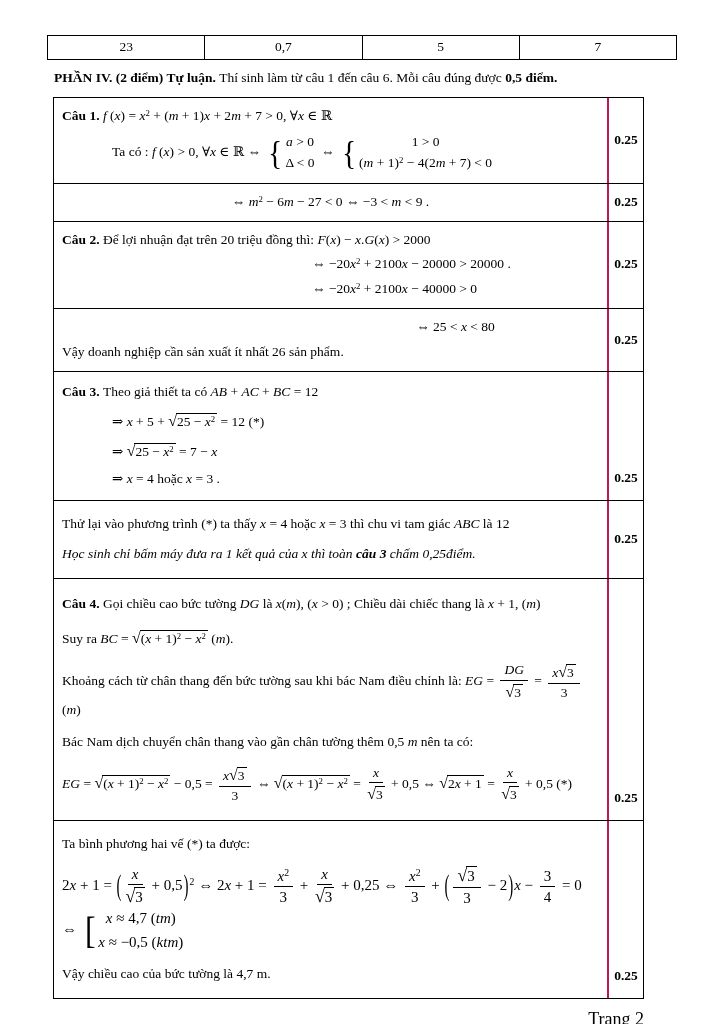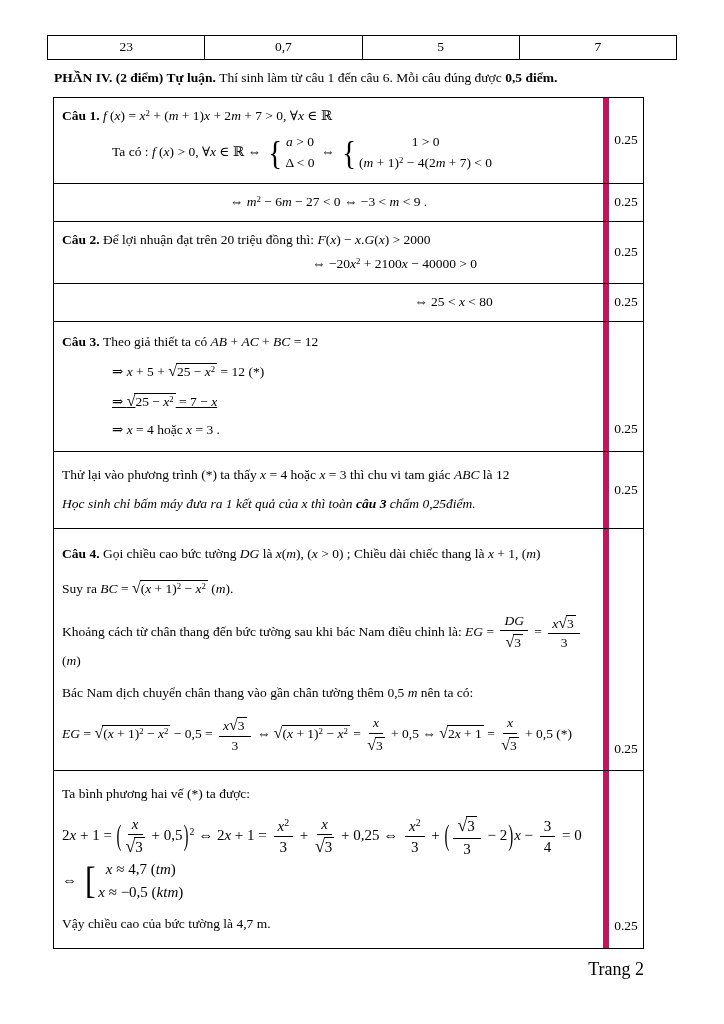--- a/index.html
+++ b/index.html
@@ -22,23 +22,24 @@
 
   
   .section-heading { margin: 9px 0 9px 14px; font-size: 13.5px; }
 
   
   .solution-table { border: 1.6px solid #000; margin-left: 13px; }
   .srow { display: flex; border-bottom: 1px solid #000; }
   .srow:last-child { border-bottom: none; }
   .scontent { flex: 1 1 auto; padding: 3px 8px; min-width: 0; }
   .sscore {
-    flex: 0 0 34px; border-left: 6px solid #be185d;
+    flex: 0 0 34px; border-left: 2px solid #be185d;
     display: flex; justify-content: center; align-items: center;
     font-size: 13.5px;
+    font-weight: bold;
   }
   .sscore.vbottom { align-items: flex-end; padding-bottom: 12px; }
 
   .sline { margin: 6px 0; }
   .sline.center { text-align: center; }
   .srow:nth-child(5) .sline { margin: 8px 0; }
   .srow:nth-child(6) .sline { margin: 11px 0; }
   .srow:nth-child(7) .sline { margin: 13px 0; }
   .srow:nth-child(8) .sline { margin: 11px 0; }
   .srow:nth-child(8) .sline:nth-child(2) { font-size: 15px; }
@@ -122,39 +123,41 @@
         <div class="scontent">
           <div class="sline center">⇔ <em>m</em><sup>2</sup> − 6<em>m</em> − 27 &lt; 0 ⇔ −3 &lt; <em>m</em> &lt; 9 .</div>
         </div>
         <div class="sscore">
           <span>0.25</span>
         </div>
       </div>
       <div class="srow">
         <div class="scontent">
           <div class="sline"><span class="up bold"><em>C</em>â<em>u</em> 2. </span><span class="up">Để <em>l</em>ợ<em>i</em> <em>nhu</em>ậ<em>n</em> đạ<em>t</em> <em>tr</em>ê<em>n</em> </span>20<span class="up"> <em>tri</em>ệ<em>u</em> đồ<em>ng</em> <em>th</em>ì: </span><em>F</em>(<em>x</em>) − <em>x</em>.<em>G</em>(<em>x</em>) &gt; 2000</div>
+          <div class="sline" style="padding-left: 250px;">⇔ −20<em>x</em><sup>2</sup> + 2100<em>x</em> − 20000 &gt; 20000 <span class="up"> .</span></div>
           <div class="sline" style="padding-left: 250px;">⇔ −20<em>x</em><sup>2</sup> + 2100<em>x</em> − 40000 &gt; 0</div>
         </div>
         <div class="sscore">
           <span>0.25</span>
         </div>
       </div>
       <div class="srow">
         <div class="scontent">
           <div class="sline" style="padding-left: 250px; text-align: center;">⇔ 25 &lt; <em>x</em> &lt; 80</div>
+          <div class="sline"><span class="up"><em>V</em>ậ<em>y</em> <em>doanh</em> <em>nghi</em>ệ<em>p</em> <em>c</em>ầ<em>n</em> <em>s</em>ả<em>n</em> <em>xu</em>ấ<em>t</em> í<em>t</em> <em>nh</em>ấ<em>t</em> </span>26<span class="up"> <em>s</em>ả<em>n</em> <em>ph</em>ẩ<em>m</em>.</span></div>
         </div>
         <div class="sscore">
           <span>0.25</span>
         </div>
       </div>
       <div class="srow">
         <div class="scontent">
           <div class="sline"><span class="up bold"><em>C</em>â<em>u</em> 3. </span><span class="up"><em>Theo</em> <em>gi</em>ả <em>thi</em>ế<em>t</em> <em>ta</em> <em>c</em>ó </span><em>AB</em> + <em>AC</em> + <em>BC</em> = 12</div>
           <div class="sline" style="padding-left: 50px;">⇒ <em>x</em> + 5 + <span class="sqrt"><span class="rad">√</span><span class="radbox">25 − <em>x</em><sup>2</sup></span></span> = 12  (*)</div>
-          <div class="sline" style="padding-left: 50px; text-decoration: underline;">⇒ <span class="sqrt"><span class="rad">√</span><span class="radbox">25 − <em>x</em><sup>2</sup></span></span> = 7 − <em>x</em></div>
+          <div class="sline" style="padding-left: 50px;">⇒ <span class="sqrt"><span class="rad">√</span><span class="radbox">25 − <em>x</em><sup>2</sup></span></span> = 7 − <em>x</em></div>
           <div class="sline" style="padding-left: 50px;">⇒ <em>x</em> = 4<span class="up"> <em>ho</em>ặ<em>c</em> </span><em>x</em> = 3 .</div>
         </div>
         <div class="sscore vbottom">
           <span>0.25</span>
         </div>
       </div>
       <div class="srow">
         <div class="scontent">
           <div class="sline"><span class="up"><em>Th</em>ử <em>l</em>ạ<em>i</em> <em>v</em>à<em>o</em> <em>ph</em>ươ<em>ng</em> <em>tr</em>ì<em>nh</em> </span>(*)<span class="up"> <em>ta</em> <em>th</em>ấ<em>y</em> </span><em>x</em> = 4<span class="up"> <em>ho</em>ặ<em>c</em> </span><em>x</em> = 3<span class="up"> <em>th</em>ì <em>chu</em> <em>vi</em> <em>tam</em> <em>gi</em>á<em>c</em> </span><em>ABC</em><span class="up"> <em>l</em>à </span>12</div>
           <div class="sline"><span class="it"><em>H</em>ọ<em>c</em> <em>sinh</em> <em>ch</em>ỉ <em>b</em>ấ<em>m</em> <em>m</em>á<em>y</em> đư<em>a</em> <em>ra</em> 1 <em>k</em>ế<em>t</em> <em>qu</em>ả <em>c</em>ủ<em>a</em> </span><em>x</em><span class="it"> <em>th</em>ì <em>to</em>à<em>n</em> </span><span class="it bold"><em>c</em>â<em>u</em> 3</span><span class="it"> <em>ch</em>ấ<em>m</em> 0,25đ<em>i</em>ể<em>m</em>.</span></div>

